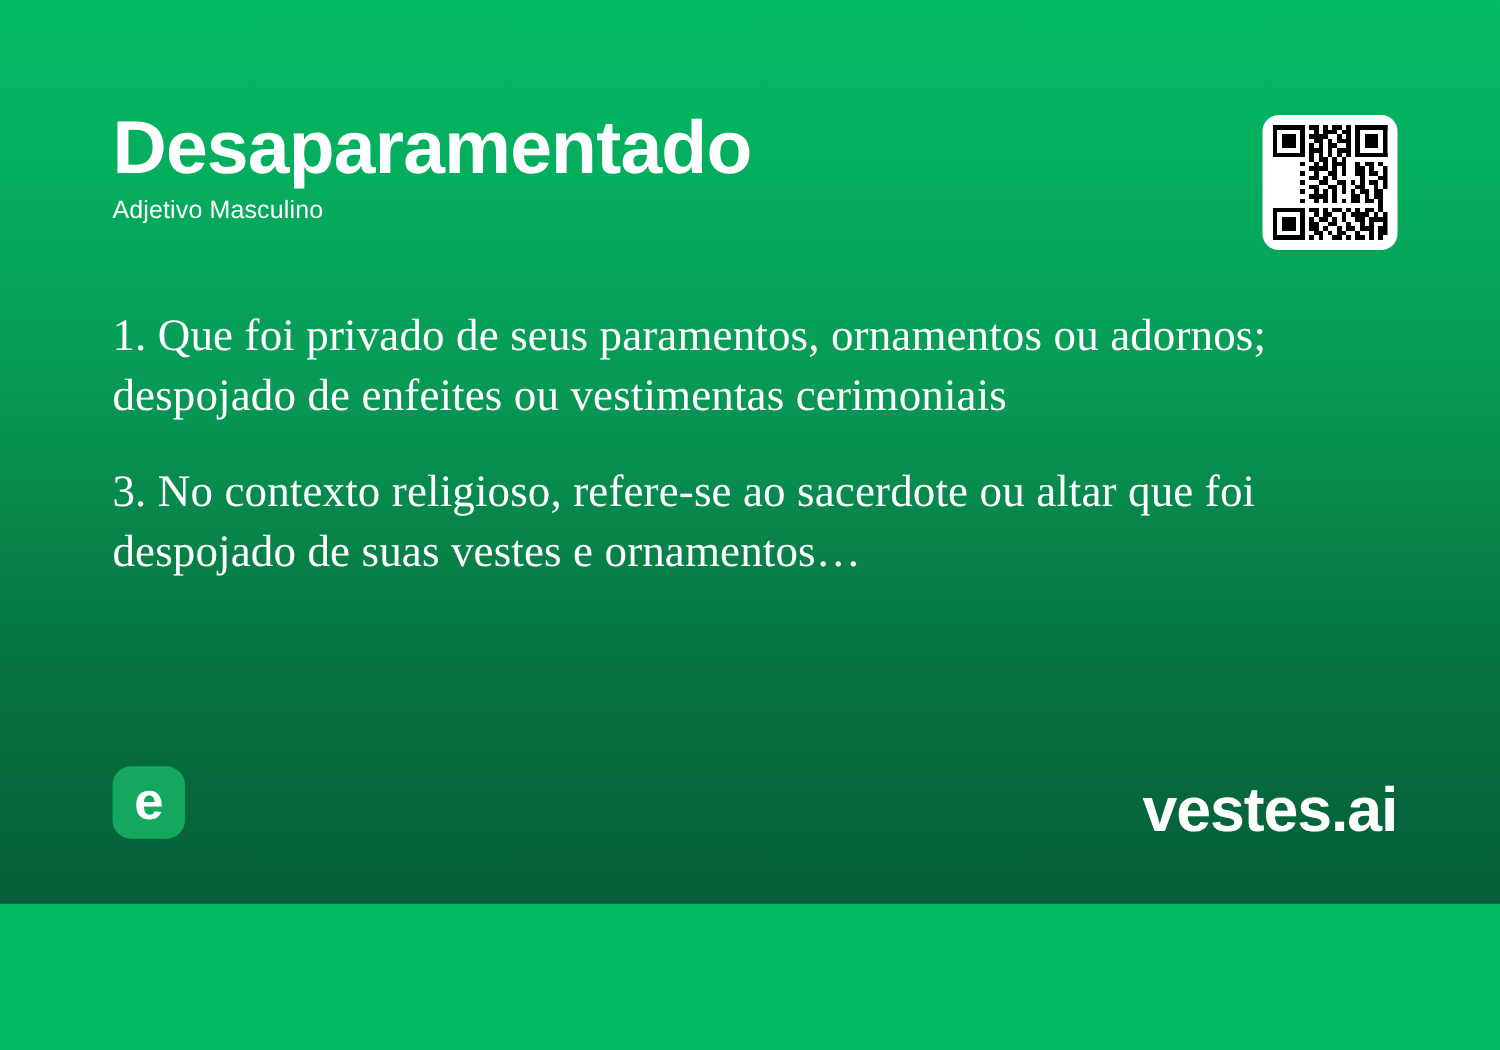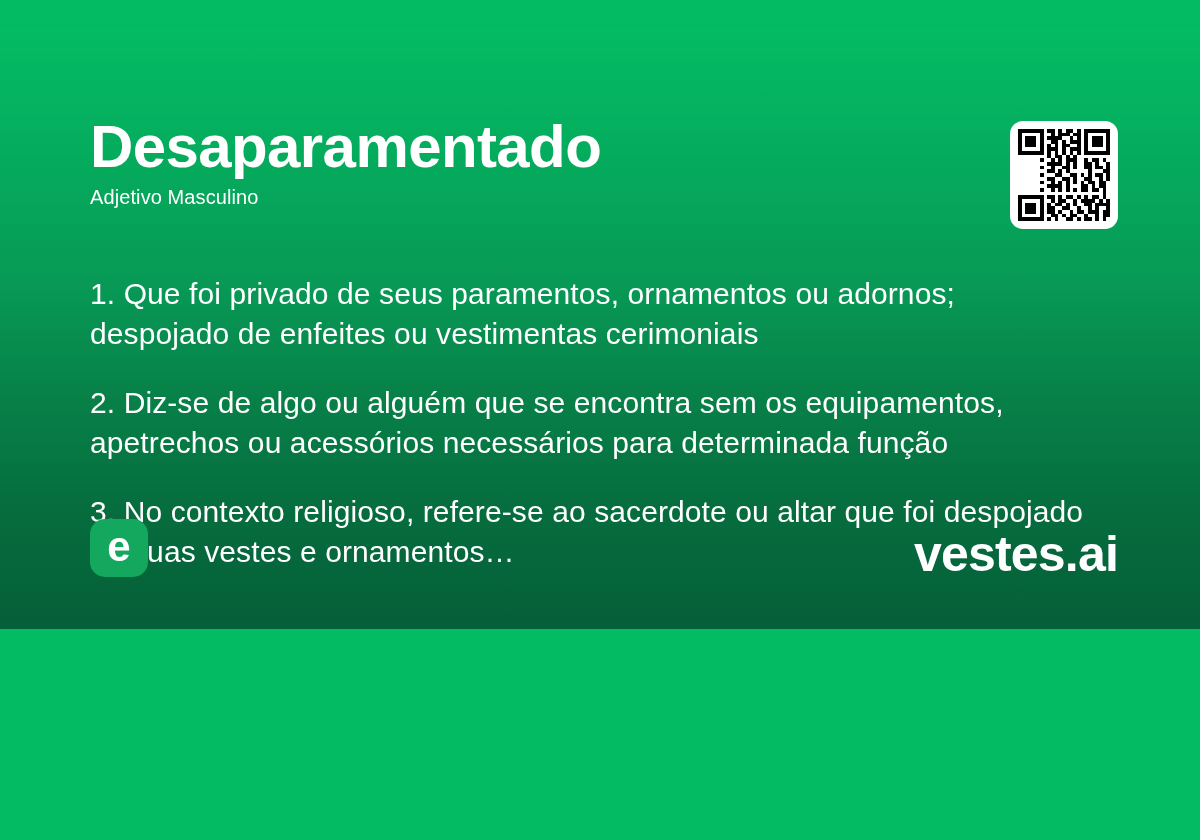--- a/index.html
+++ b/index.html
@@ -10,31 +10,30 @@
     width: 1200px;
     height: 840px;
     overflow: hidden;
     font-family: "Liberation Sans", sans-serif;
     background: #03bb63;
   }
 
   .card {
     position: relative;
     width: 1200px;
-    height: 600px;
+    height: 723px;
     box-sizing: border-box;
     background: linear-gradient(180deg,
         #03bc63 0%,
         #05ab5d 22%,
         #079a56 42%,
         #078048 62%,
         #066d3e 80%,
         #055f38 100%);
     overflow: hidden;
-    margin-top: 29px;
   }
 
   
   .header {
     position: absolute;
     left: 90px;
     top: 86px;
     right: 90px;
   }
 
@@ -76,25 +75,26 @@
 
   
   .definitions {
     position: absolute;
     left: 90px;
     top: 245px;
     width: 1010px;
   }
   .definition {
     color: #ffffff;
-    font-size: 30px;
+    font-size: 36px;
     font-weight: normal;
     line-height: 1.32;
     margin: 0 0 30px 0;
     letter-spacing: 0.1px;
+    font-family: Liberation Serif, serif;
   }
   .definition:last-child { margin-bottom: 0; }
 
   
   .footer {
     position: absolute;
     left: 90px;
     right: 82px;
     bottom: 52px;
     height: 58px;
@@ -293,21 +293,20 @@
         <rect x="13" y="24" width="2" height="1"></rect>
           <rect x="16" y="24" width="1" height="1"></rect>
         <rect x="19" y="24" width="1" height="1"></rect>
           <rect x="23" y="24" width="1" height="1"></rect>
       </g>
     </svg>
   </div>
 
   <div class="definitions">
     <p class="definition">1. Que foi privado de seus paramentos, ornamentos ou adornos; despojado de enfeites ou vestimentas cerimoniais</p>
-    <p class="definition">2. Diz-se de algo ou alguém que se encontra sem os equipamentos, apetrechos ou acessórios necessários para determinada função</p>
     <p class="definition">3. No contexto religioso, refere-se ao sacerdote ou altar que foi despojado de suas vestes e ornamentos…</p>
   </div>
 
   <div class="footer">
     <div class="logo-badge">
       <span class="logo-letter">e</span>
     </div>
     <div class="brand">vestes.ai</div>
   </div>
 

